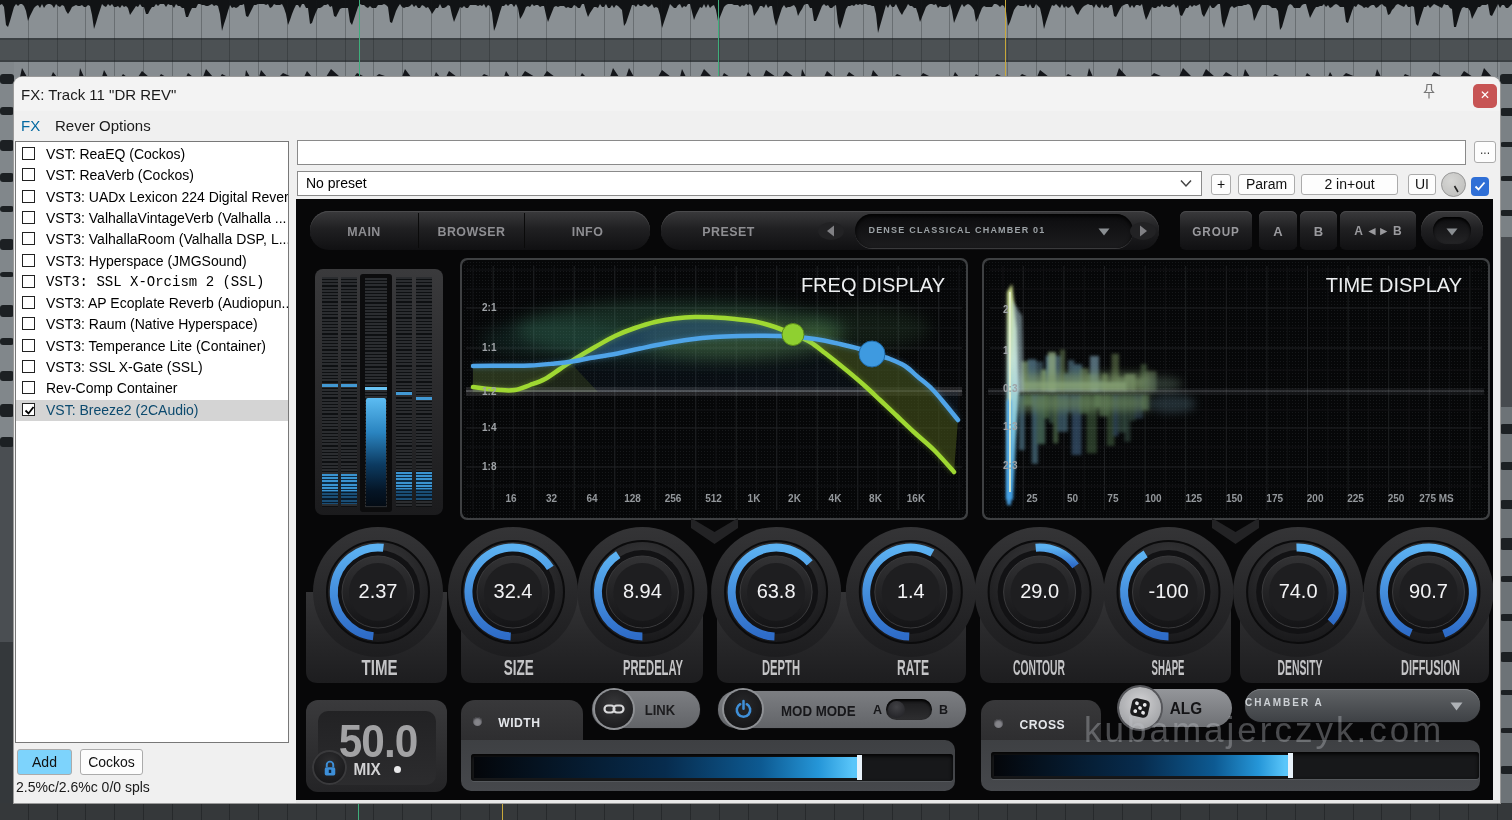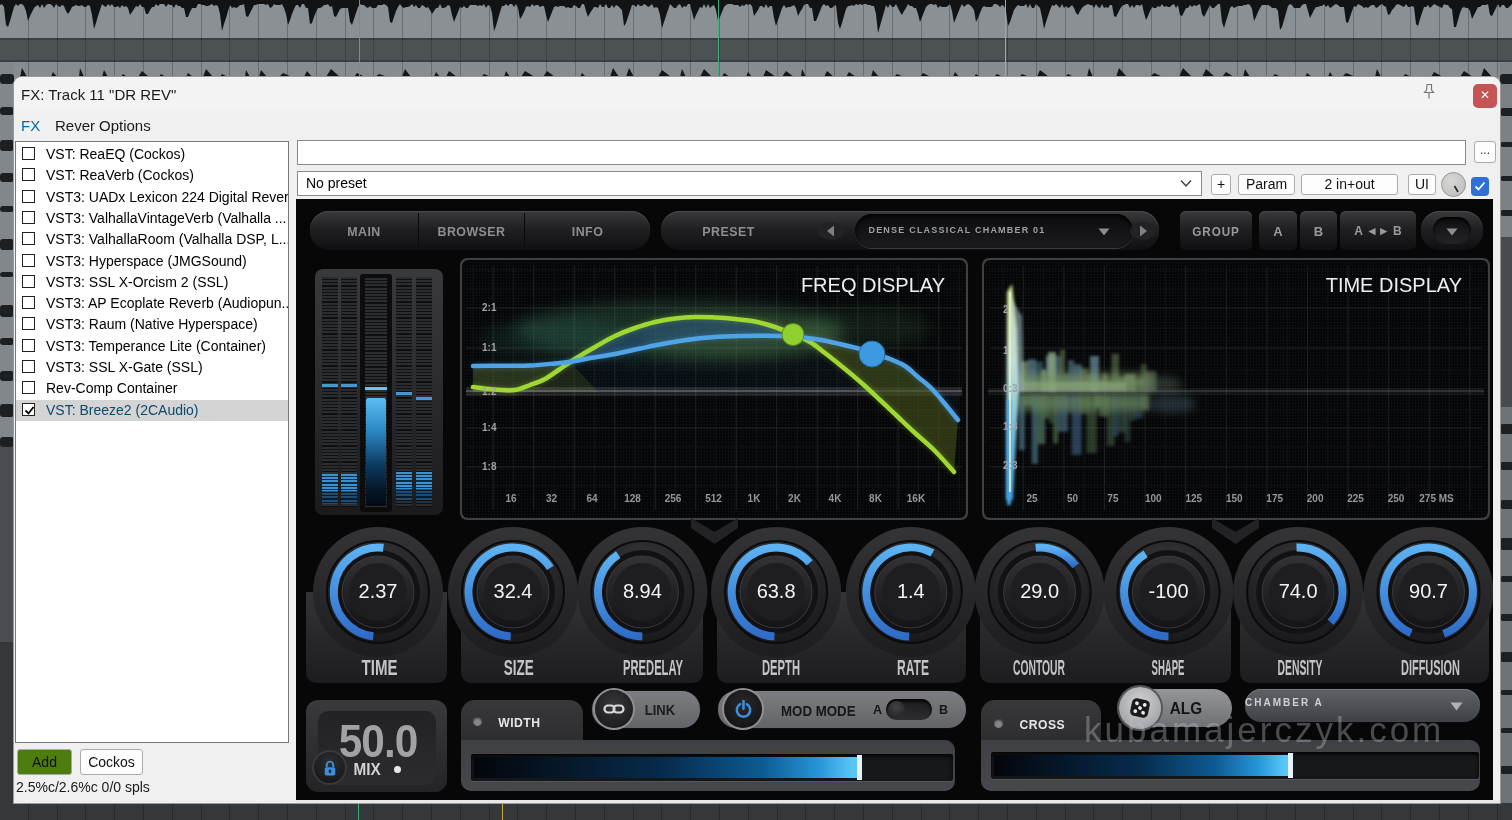--- a/index.html
+++ b/index.html
@@ -100,21 +100,21 @@
   <div class="abs" style="left:30px;top:2px;font-size:14px;color:#000;white-space:nowrap">VST3: ValhallaVintageVerb (Valhalla ...</div>
 </div>
 <div class="abs" style="left:16px;top:229.2px;width:272px;height:21.3px;overflow:hidden;">
   <div class="abs" style="left:6px;top:3px;width:13px;height:13px;background:#fff;border:1.5px solid #222;position:absolute"></div>
   <div class="abs" style="left:30px;top:2px;font-size:14px;color:#000;white-space:nowrap">VST3: ValhallaRoom (Valhalla DSP, L...</div>
 </div>
 <div class="abs" style="left:16px;top:250.5px;width:272px;height:21.3px;overflow:hidden;">
   <div class="abs" style="left:6px;top:3px;width:13px;height:13px;background:#fff;border:1.5px solid #222;position:absolute"></div>
   <div class="abs" style="left:30px;top:2px;font-size:14px;color:#000;white-space:nowrap">VST3: Hyperspace (JMGSound)</div>
 </div>
-<div class="abs" style="left:16px;top:271.8px;width:272px;height:21.3px;overflow:hidden;">
+<div class="abs" style="left:16px;top:271.8px;width:272px;height:21.3px;overflow:hidden;font-family:Liberation Mono, monospace;">
   <div class="abs" style="left:6px;top:3px;width:13px;height:13px;background:#fff;border:1.5px solid #222;position:absolute"></div>
   <div class="abs" style="left:30px;top:2px;font-size:14px;color:#000;white-space:nowrap">VST3: SSL X-Orcism 2 (SSL)</div>
 </div>
 <div class="abs" style="left:16px;top:293.1px;width:272px;height:21.3px;overflow:hidden;">
   <div class="abs" style="left:6px;top:3px;width:13px;height:13px;background:#fff;border:1.5px solid #222;position:absolute"></div>
   <div class="abs" style="left:30px;top:2px;font-size:14px;color:#000;white-space:nowrap">VST3: AP Ecoplate Reverb (Audiopun...</div>
 </div>
 <div class="abs" style="left:16px;top:314.4px;width:272px;height:21.3px;overflow:hidden;">
   <div class="abs" style="left:6px;top:3px;width:13px;height:13px;background:#fff;border:1.5px solid #222;position:absolute"></div>
   <div class="abs" style="left:30px;top:2px;font-size:14px;color:#000;white-space:nowrap">VST3: Raum (Native Hyperspace)</div>
@@ -133,21 +133,21 @@
 </div>
 <div class="abs" style="left:16px;top:399.6px;width:272px;height:21.3px;overflow:hidden;background:#d4d4d4;">
   <div class="abs" style="left:6px;top:3px;width:13px;height:13px;background:#fff;border:1.5px solid #222;position:absolute">
       <svg width="13" height="13" viewBox="0 0 13 13" style="position:absolute;left:0;top:0">
         <path d="M2.5 6.5 L5.5 9.5 L10.5 3" stroke="#000" stroke-width="1.8" fill="none"></path>
       </svg>
     </div>
   <div class="abs" style="left:30px;top:2px;font-size:14px;color:#0c4a6e;white-space:nowrap">VST: Breeze2 (2CAudio)</div>
 </div>
 
-<div class="abs" style="left:17px;top:749px;width:55px;height:26px;background:#4d7c0f;border:1px solid #ababab;border-radius:3px;font-size:14px;color:#111;text-align:center;line-height:24px">Add</div>
+<div class="abs" style="left:17px;top:749px;width:55px;height:26px;background:#7dd3fc;border:1px solid #ababab;border-radius:3px;font-size:14px;color:#111;text-align:center;line-height:24px">Add</div>
 <div class="abs" style="left:80px;top:749px;width:63px;height:26px;background:#fdfdfd;border:1px solid #ababab;border-radius:3px;font-size:14px;color:#111;text-align:center;line-height:24px">Cockos</div>
 <div class="abs" style="left:16px;top:779px;font-size:14px;color:#1a1a1a">2.5%c/2.6%c 0/0 spls</div>
 
 <div class="abs" style="left:297px;top:140px;width:1169px;height:25px;background:#fff;border:1px solid #8a8a8a"></div>
 <div class="abs" style="left:1474px;top:141px;width:22px;height:22px;background:#fdfdfd;border:1px solid #ababab;border-radius:3px;font-size:12px;color:#333;text-align:center;line-height:16px">...</div>
 
 <div class="abs" style="left:297px;top:171px;width:905px;height:25px;background:#fff;border:1px solid #8a8a8a"></div>
 <div class="abs" style="left:306px;top:175px;font-size:14px;color:#000">No preset</div>
 <svg class="abs" style="left:1180px;top:179px" width="12" height="9" viewBox="0 0 12 9">
     <path d="M1 1.5 L6 7 L11 1.5" stroke="#444" stroke-width="1.5" fill="none"></path>

